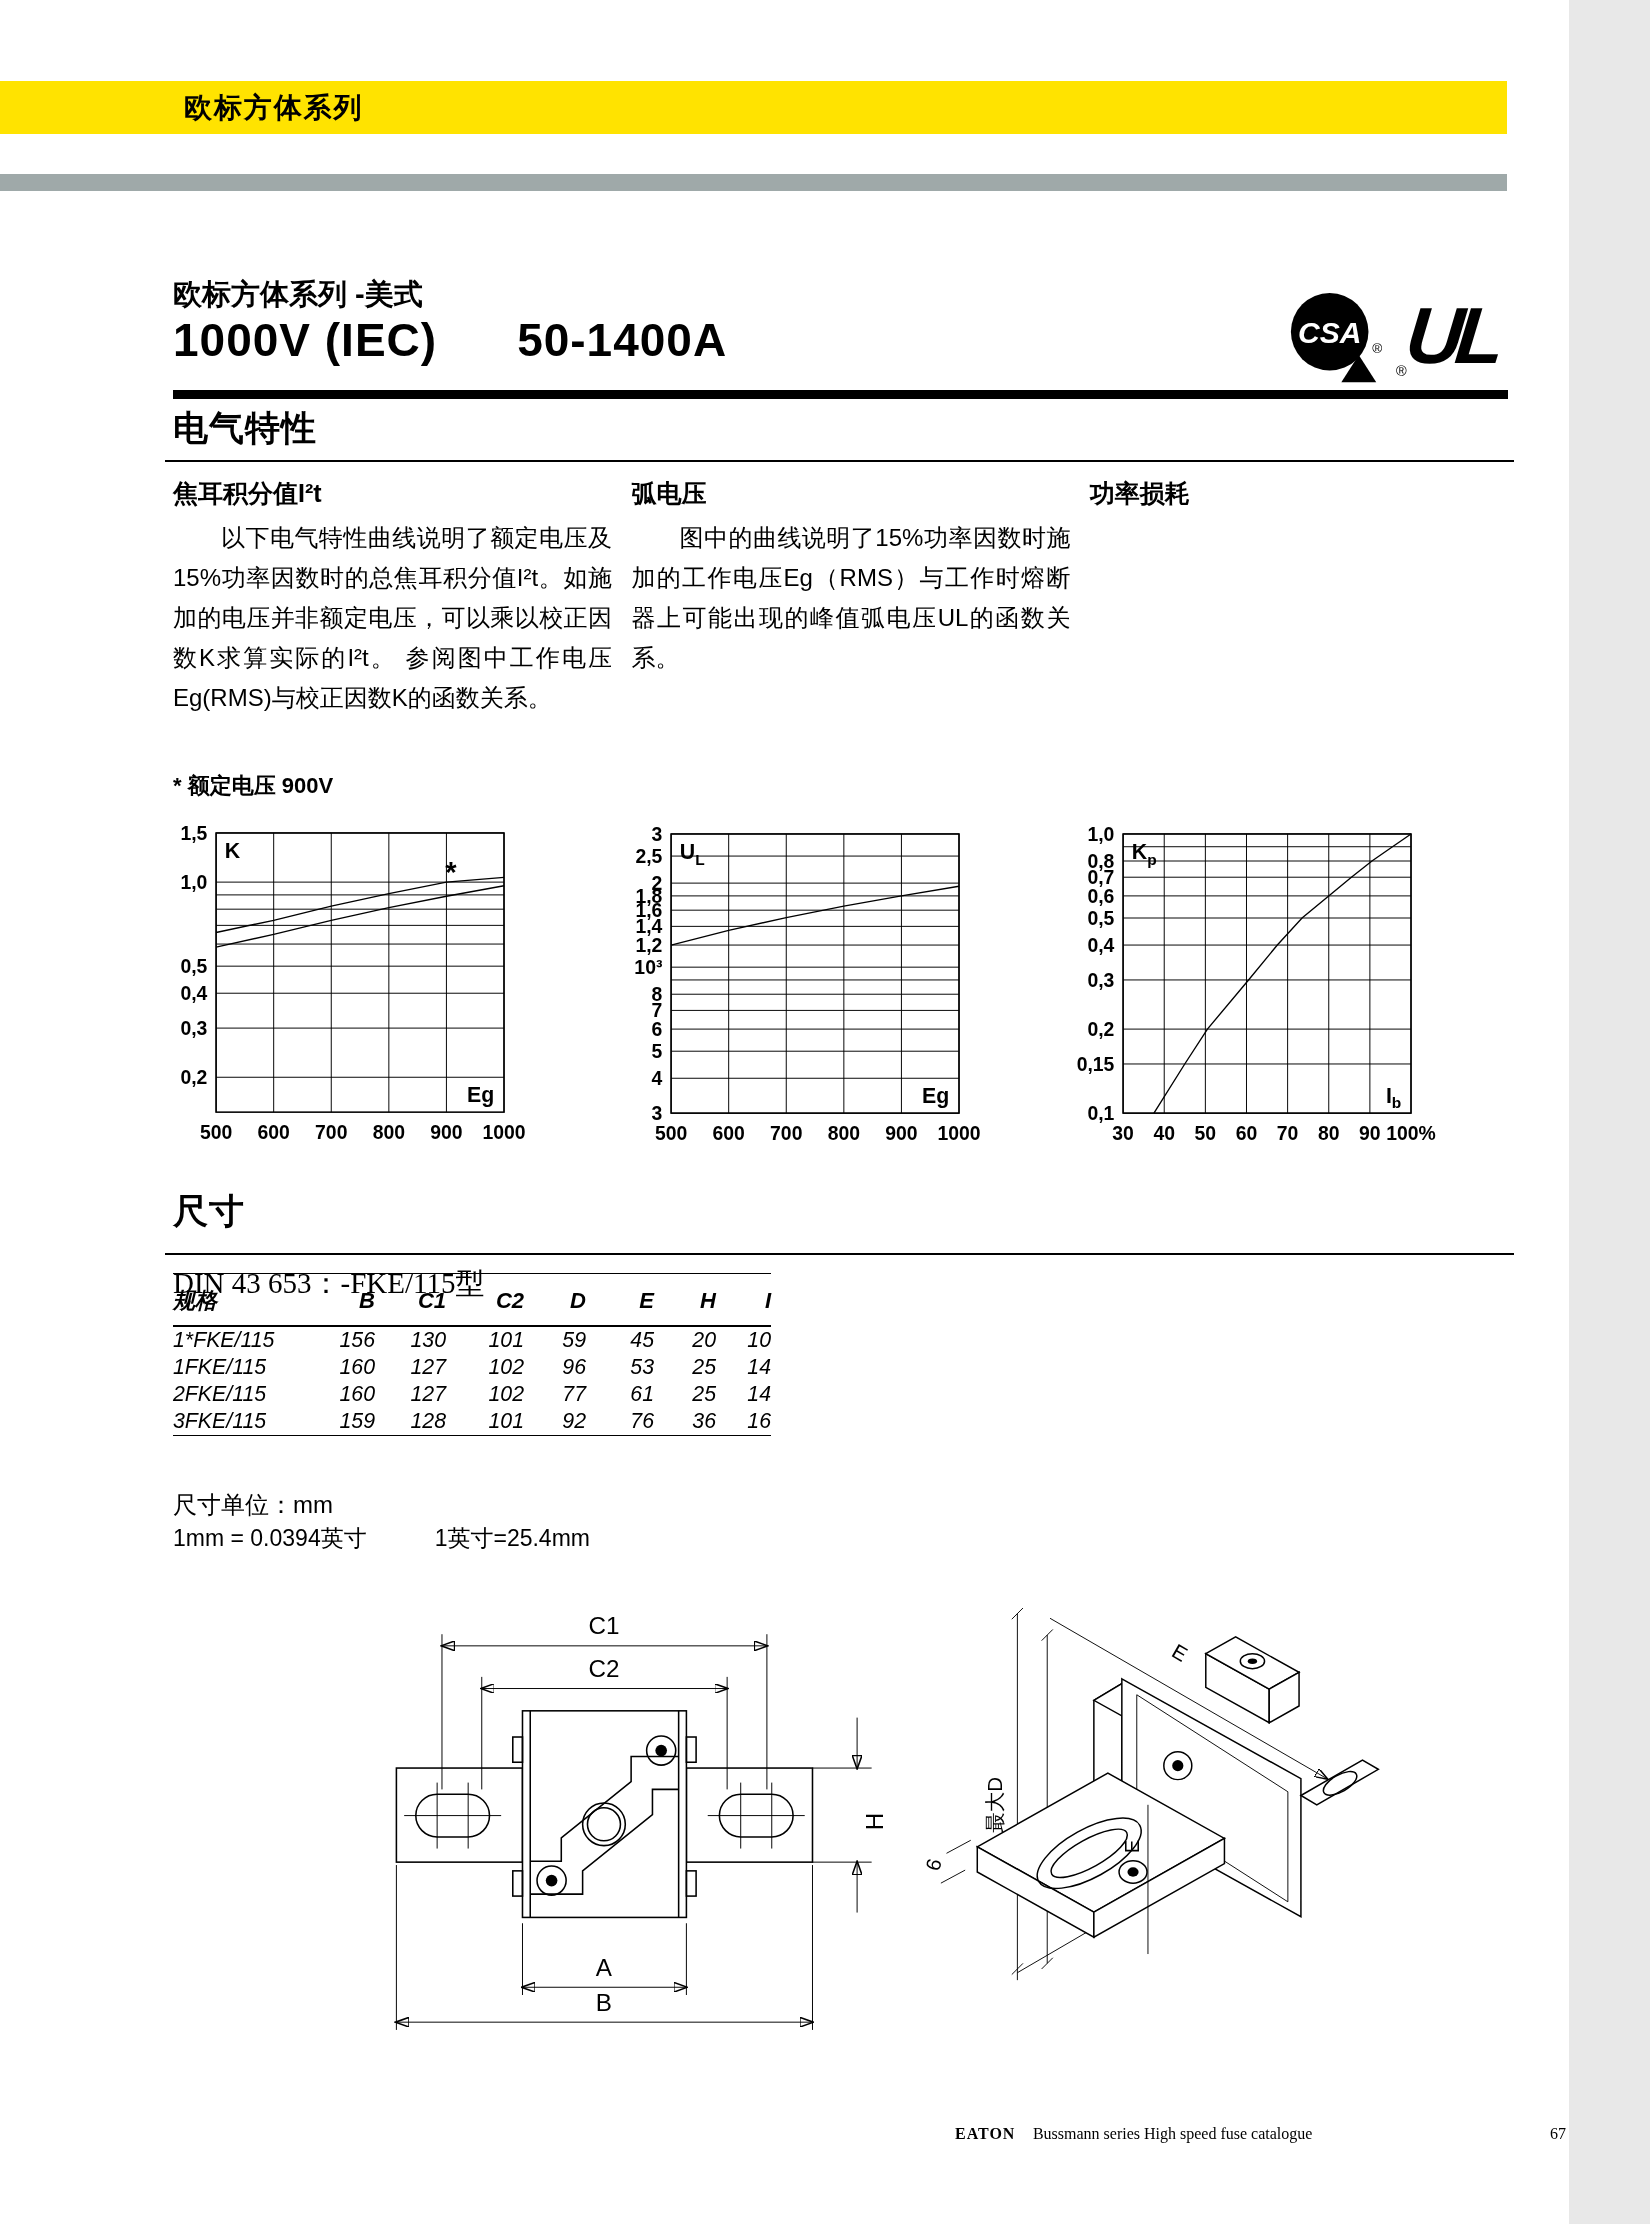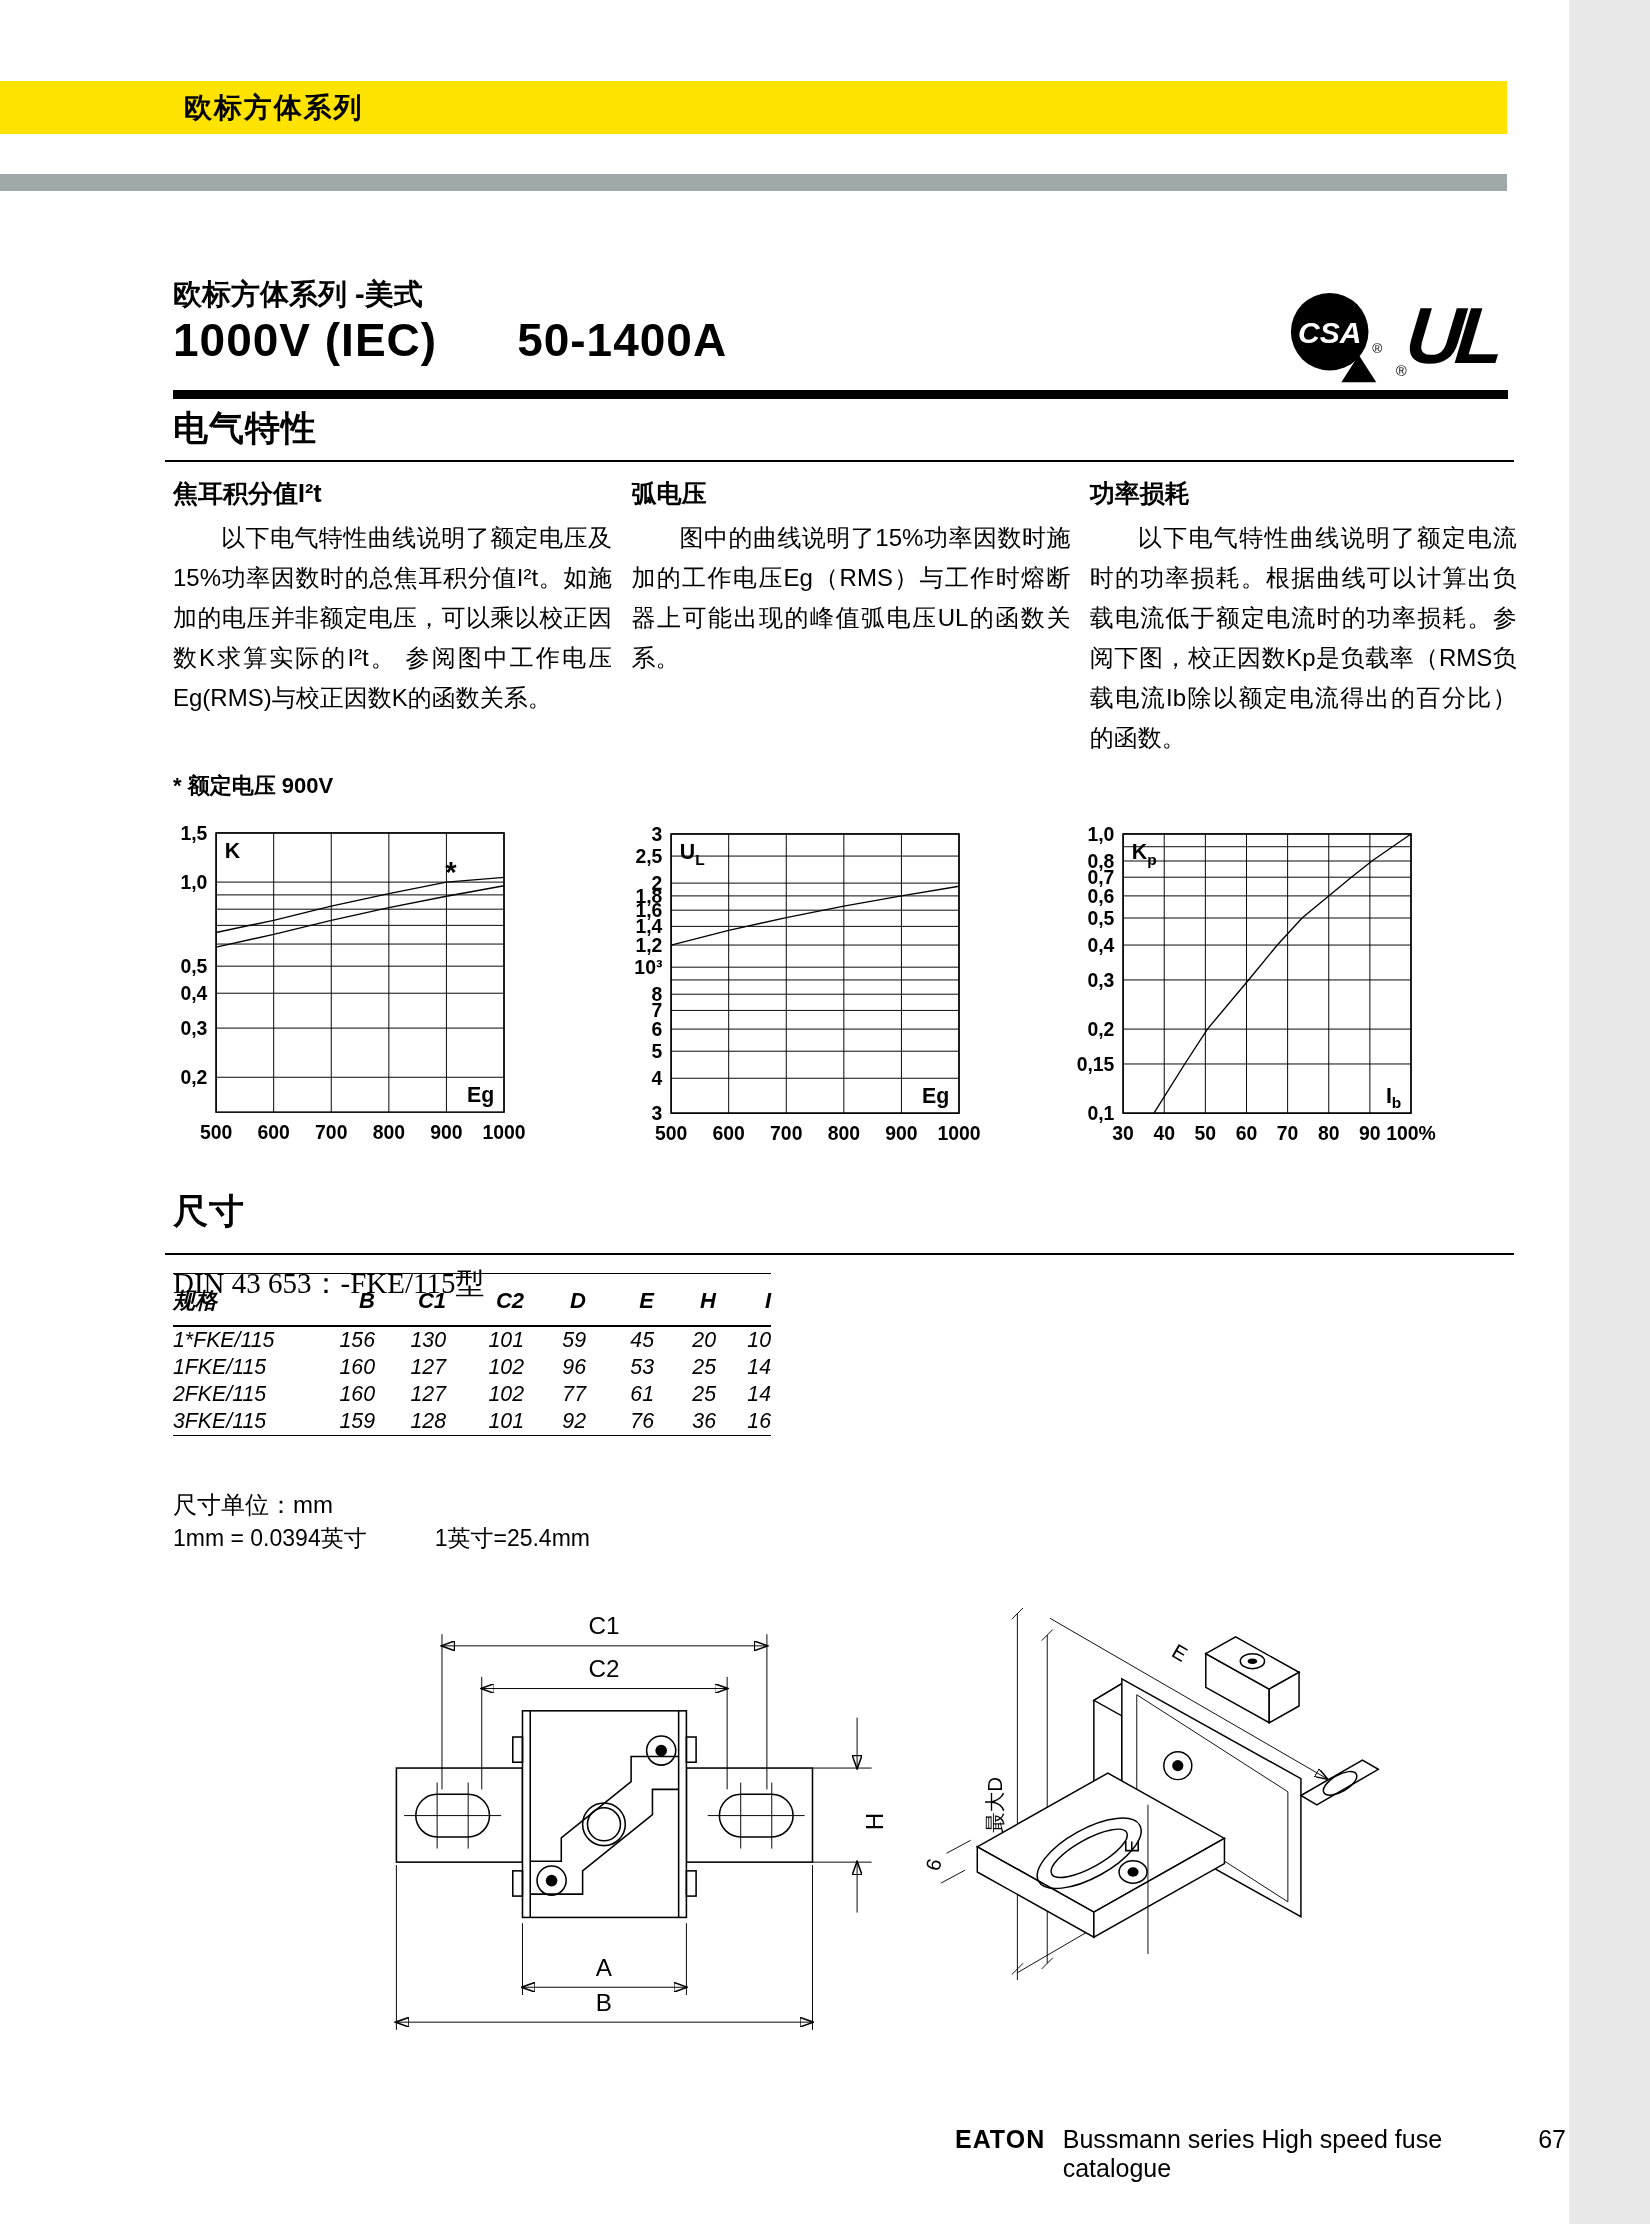--- a/index.html
+++ b/index.html
@@ -44,21 +44,21 @@
 
   .drawing{position:absolute;}
   .drawing line,.drawing path,.drawing rect,.drawing polygon,.drawing circle,.drawing ellipse,.drawing polyline{
      stroke:#000;fill:none;stroke-width:1.6;}
   .drawing .thin{stroke-width:1;}
   .drawing .fillw{fill:#fff;}
   .drawing .dot{fill:#000;stroke:none;}
   .drawing text{font-family:"Liberation Sans","DejaVu Sans",sans-serif;font-size:25px;fill:#000;stroke:none;}
   .drawing .cjk{font-size:22px;}
 
-  .footer{left:955px;top:2125px;width:611px;display:flex;font-size:25px;align-items:baseline;}
+  .footer{left:955px;top:2125px;width:611px;display:flex;font-size:16px;align-items:baseline;font-family:Liberation Serif, serif;}
   .footer .brand{font-weight:600;letter-spacing:1px;}
   .footer .cat{margin-left:17.5px;}
   .footer .pg{margin-left:auto;}
 </style>
 </head>
 <body>
 
 <div class="page">
 
   <div class="abs banner" style="background:#FFE300;">
@@ -93,21 +93,20 @@
     <div class="col">
       <h3>焦耳积分值I²t</h3>
       <p>以下电气特性曲线说明了额定电压及15%功率因数时的总焦耳积分值I²t。如施加的电压并非额定电压，可以乘以校正因数K求算实际的I²t。 参阅图中工作电压Eg(RMS)与校正因数K的函数关系。</p>
     </div>
     <div class="col">
       <h3>弧电压</h3>
       <p>图中的曲线说明了15%功率因数时施加的工作电压Eg（RMS）与工作时熔断器上可能出现的峰值弧电压UL的函数关系。</p>
     </div>
     <div class="col">
       <h3>功率损耗</h3>
-      <p>以下电气特性曲线说明了额定电流时的功率损耗。根据曲线可以计算出负载电流低于额定电流时的功率损耗。参阅下图，校正因数Kp是负载率（RMS负载电流Ib除以额定电流得出的百分比）的函数。</p>
     </div>
   </div>
 
   <div class="abs note">* 额定电压 900V</div>
 
   <div class="chart" style="left:156px;top:819px;"><svg viewBox="0 0 392 352" width="380" height="342">
         <line x1="62" y1="14" x2="62" y2="302" stroke="#000" stroke-width="1"></line>
         <line x1="121.4" y1="14" x2="121.4" y2="302" stroke="#000" stroke-width="1"></line>
         <line x1="180.8" y1="14" x2="180.8" y2="302" stroke="#000" stroke-width="1"></line>
         <line x1="240.2" y1="14" x2="240.2" y2="302" stroke="#000" stroke-width="1"></line>

